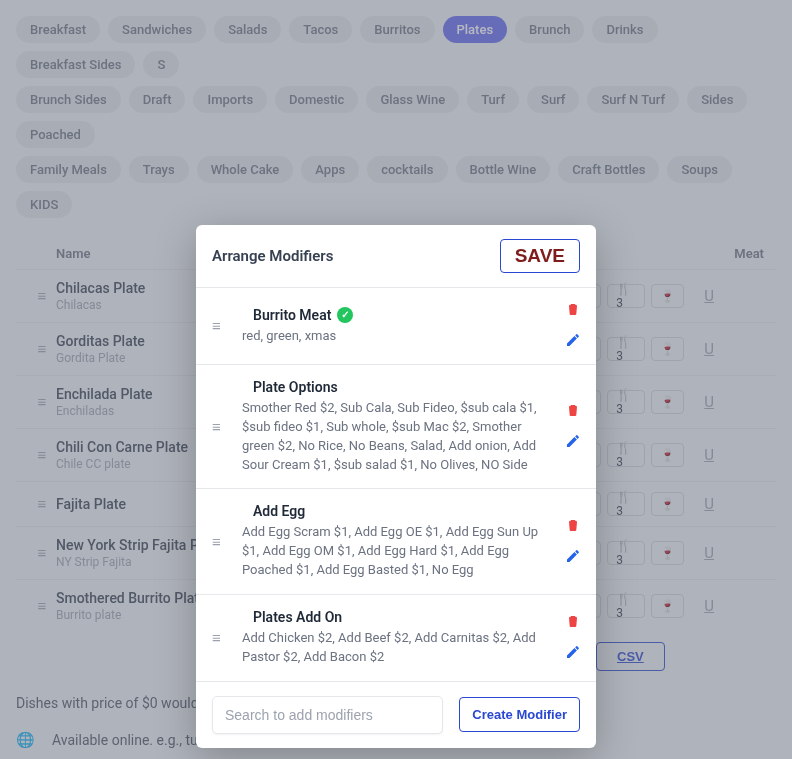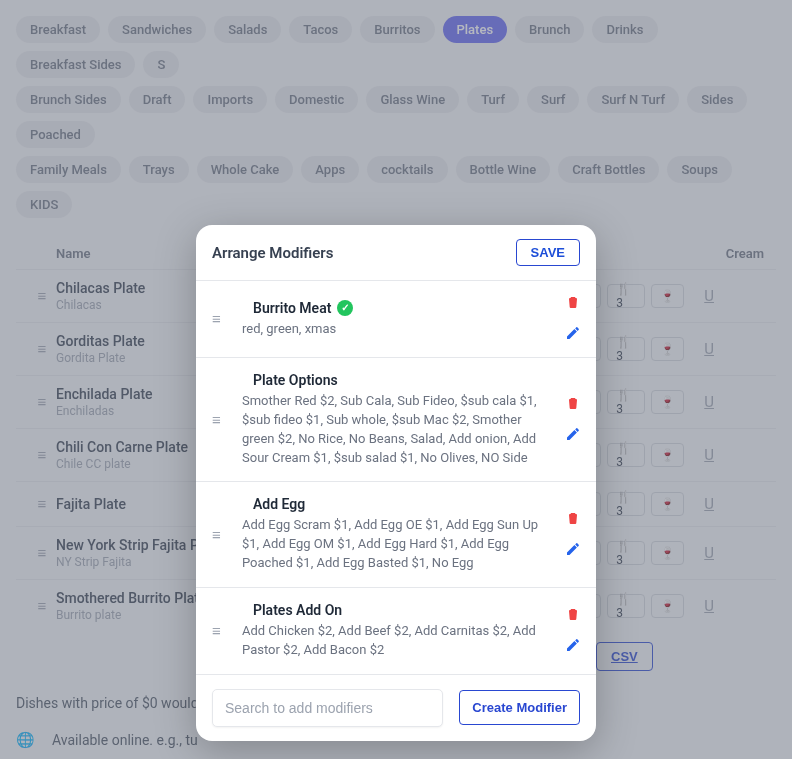--- a/index.html
+++ b/index.html
@@ -111,21 +111,21 @@
   .underline-icon {
     font-size: 15px;
     color: #9ca3af;
     text-decoration: underline;
     margin-left: 14px;
   }
   .csv-btn {
     border: 1px solid #2947d1;
     color: #2947d1;
     background: transparent;
-    padding: 6px 14px;
+    padding: 6px 20px;
     border-radius: 4px;
     font-size: 13px;
     font-weight: 600;
     margin-left: 580px;
     margin-top: 10px;
     text-decoration: underline;
   }
   .helper-text {
     margin-top: 24px;
     font-size: 14px;
@@ -157,43 +157,43 @@
     inset: 0;
     background: rgba(107,114,128,0.5);
     display: flex;
     justify-content: center;
     align-items: flex-start;
     padding-top: 225px;
   }
   .modal {
     width: 400px;
     background: #fff;
-    border-radius: 16px;
+    border-radius: 6px;
     box-shadow: 0 10px 40px rgba(0,0,0,0.25);
     overflow: hidden;
   }
   .modal-head {
     display: flex;
     justify-content: space-between;
     align-items: center;
     padding: 14px 16px;
     border-bottom: 1px solid #e5e7eb;
   }
   .modal-head h3 {
     font-size: 15px;
     font-weight: 600;
     color: #374151;
   }
   .save-btn {
     border: 1px solid #2947d1;
-    color: #1d4ed8;
+    color: #7f1d1d;
     background: #fff;
     padding: 5px 14px;
     border-radius: 4px;
-    font-size: 13px;
+    font-size: 19px;
     font-weight: 600;
     cursor: pointer;
   }
   .mod-item {
     display: flex;
     align-items: center;
     padding: 14px 16px;
     border-bottom: 1px solid #e5e7eb;
     gap: 14px;
   }
@@ -313,21 +313,21 @@
 
   
   <div class="table">
     <div class="thead">
       <div class="col-drag"></div>
       <div class="col-name">Name</div>
       <div class="col-picture">Picture</div>
       <div class="col-price">Price</div>
       <div class="col-menus">Menus</div>
       <div class="col-print">Print</div>
-      <div class="col-tags">Cream</div>
+      <div class="col-tags">Meat</div>
     </div>
     <div id="tbody">
         <div class="trow">
           <div class="col-drag">
             <div class="drag-icon">≡</div>
           </div>
           <div class="col-name">
             <div class="title">Chilacas Plate</div>
             <div class="sub">Chilacas</div>
           </div>

